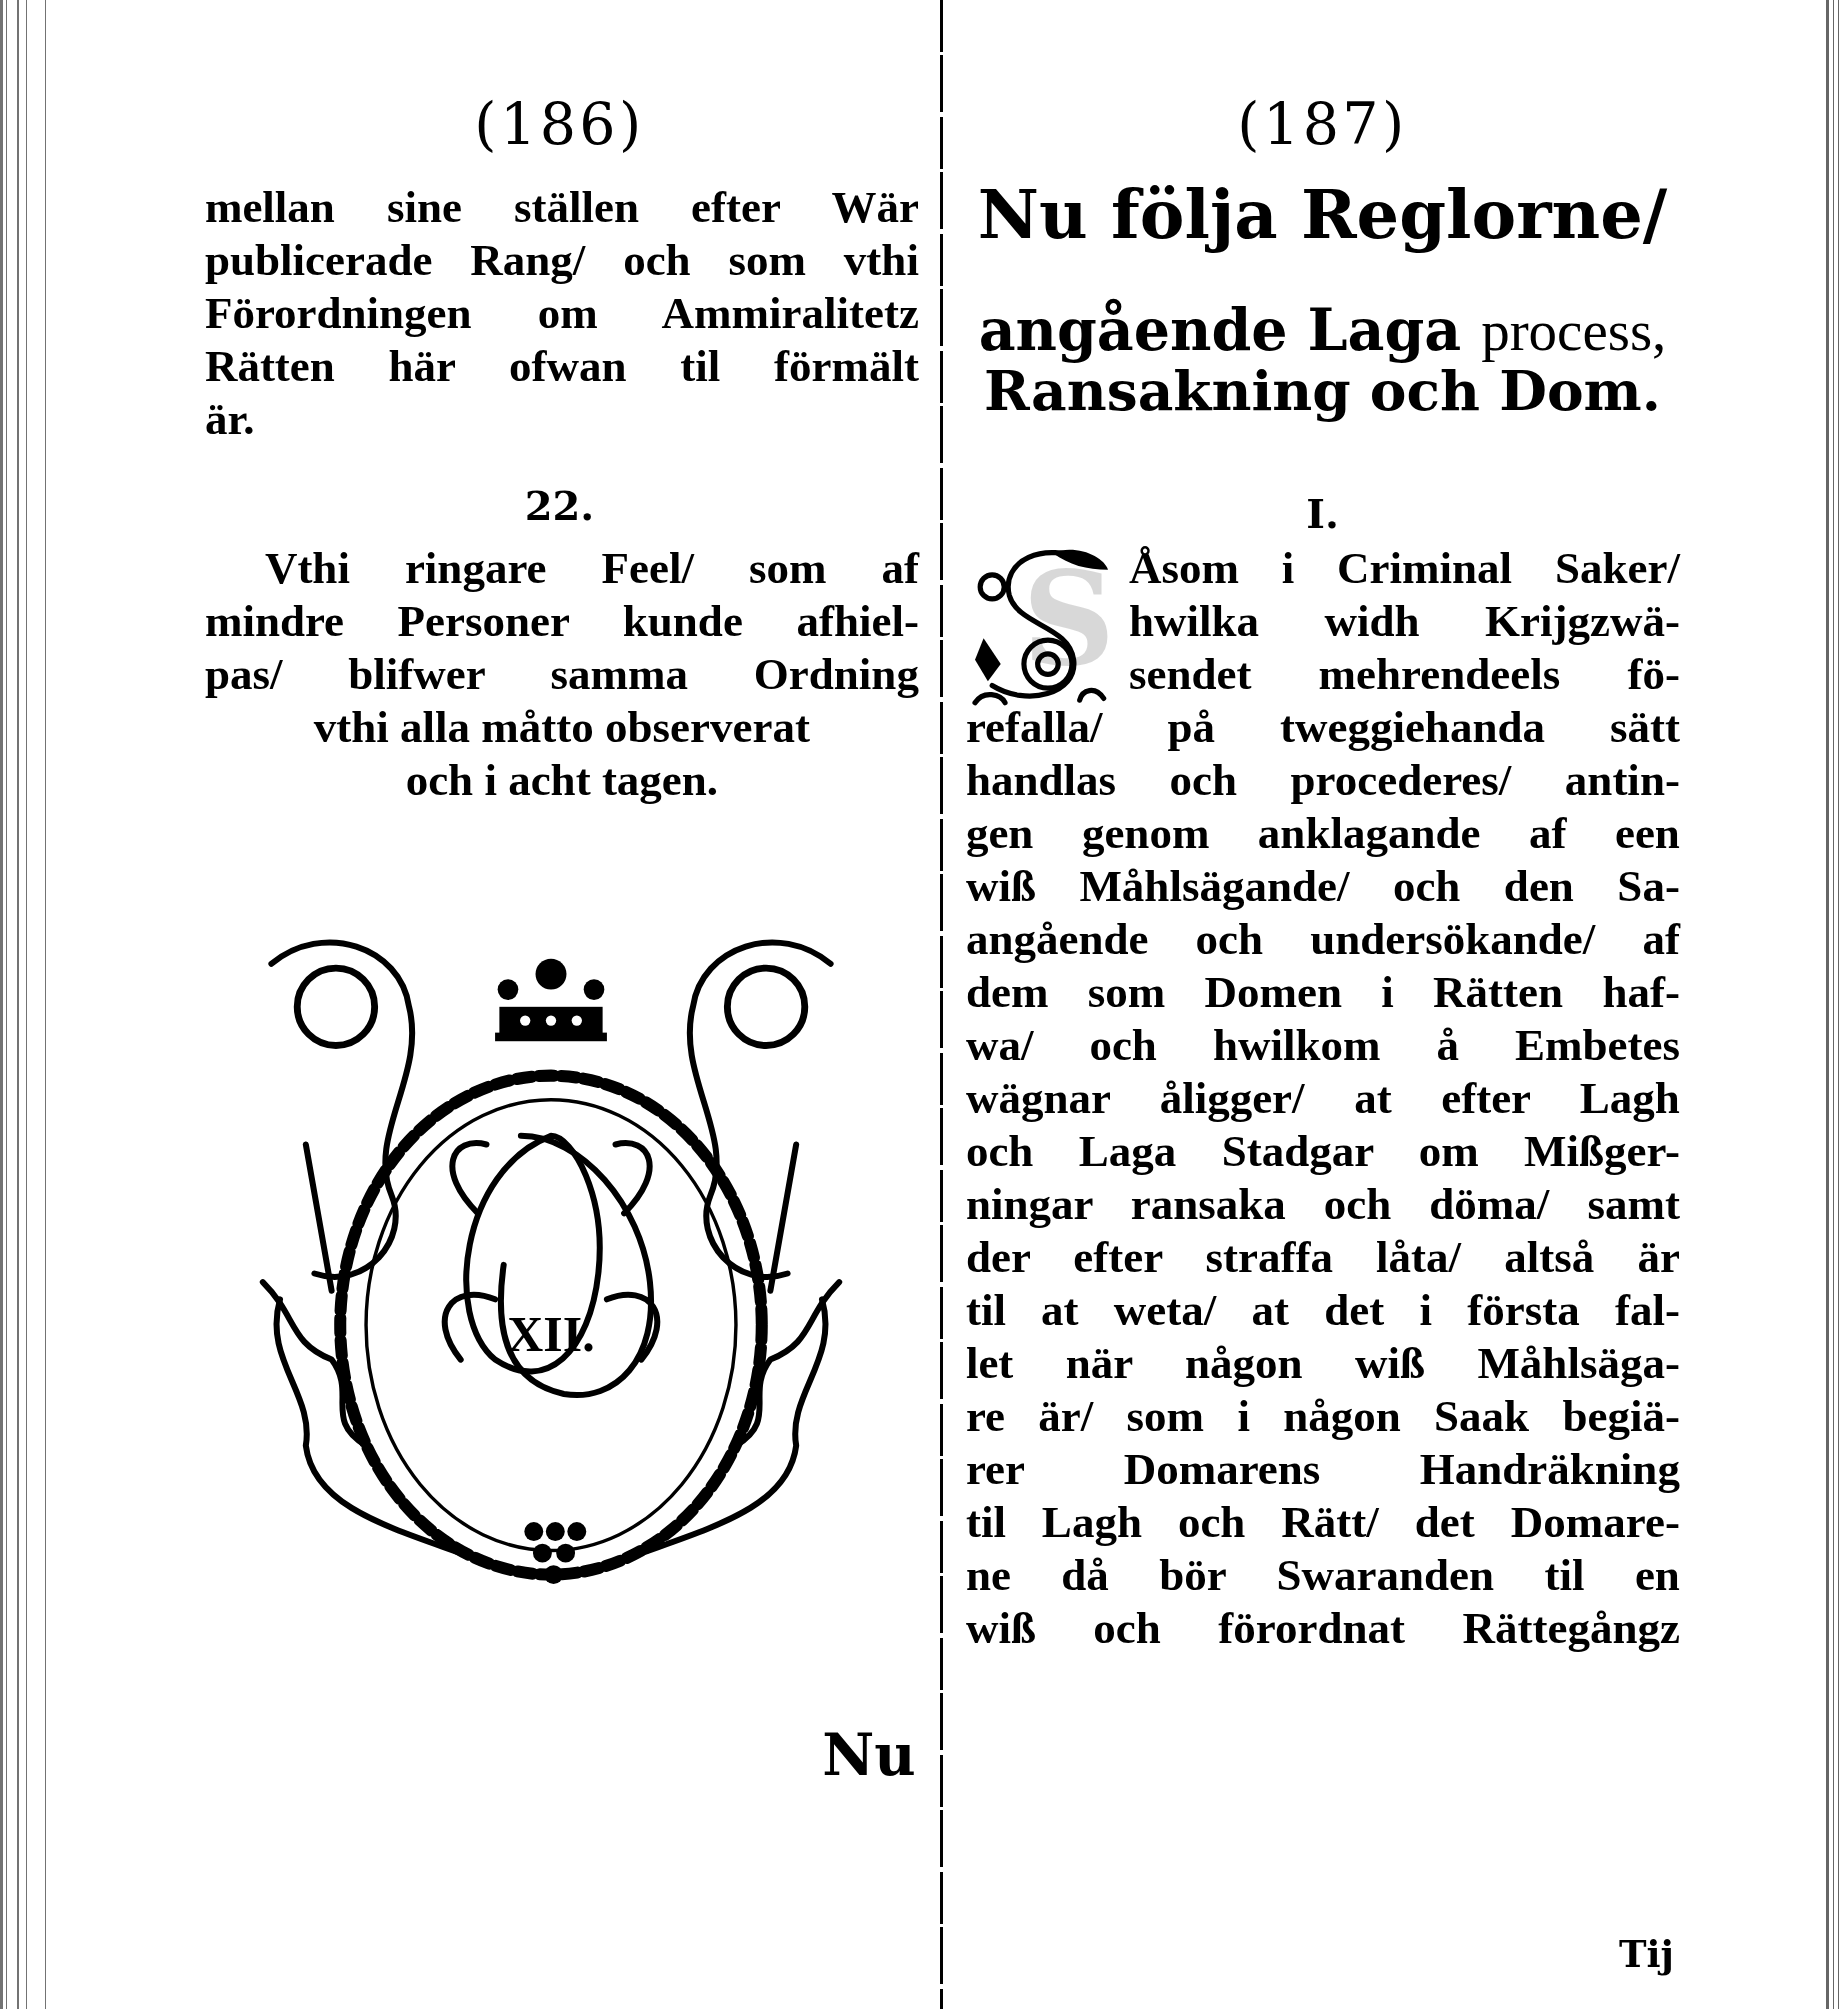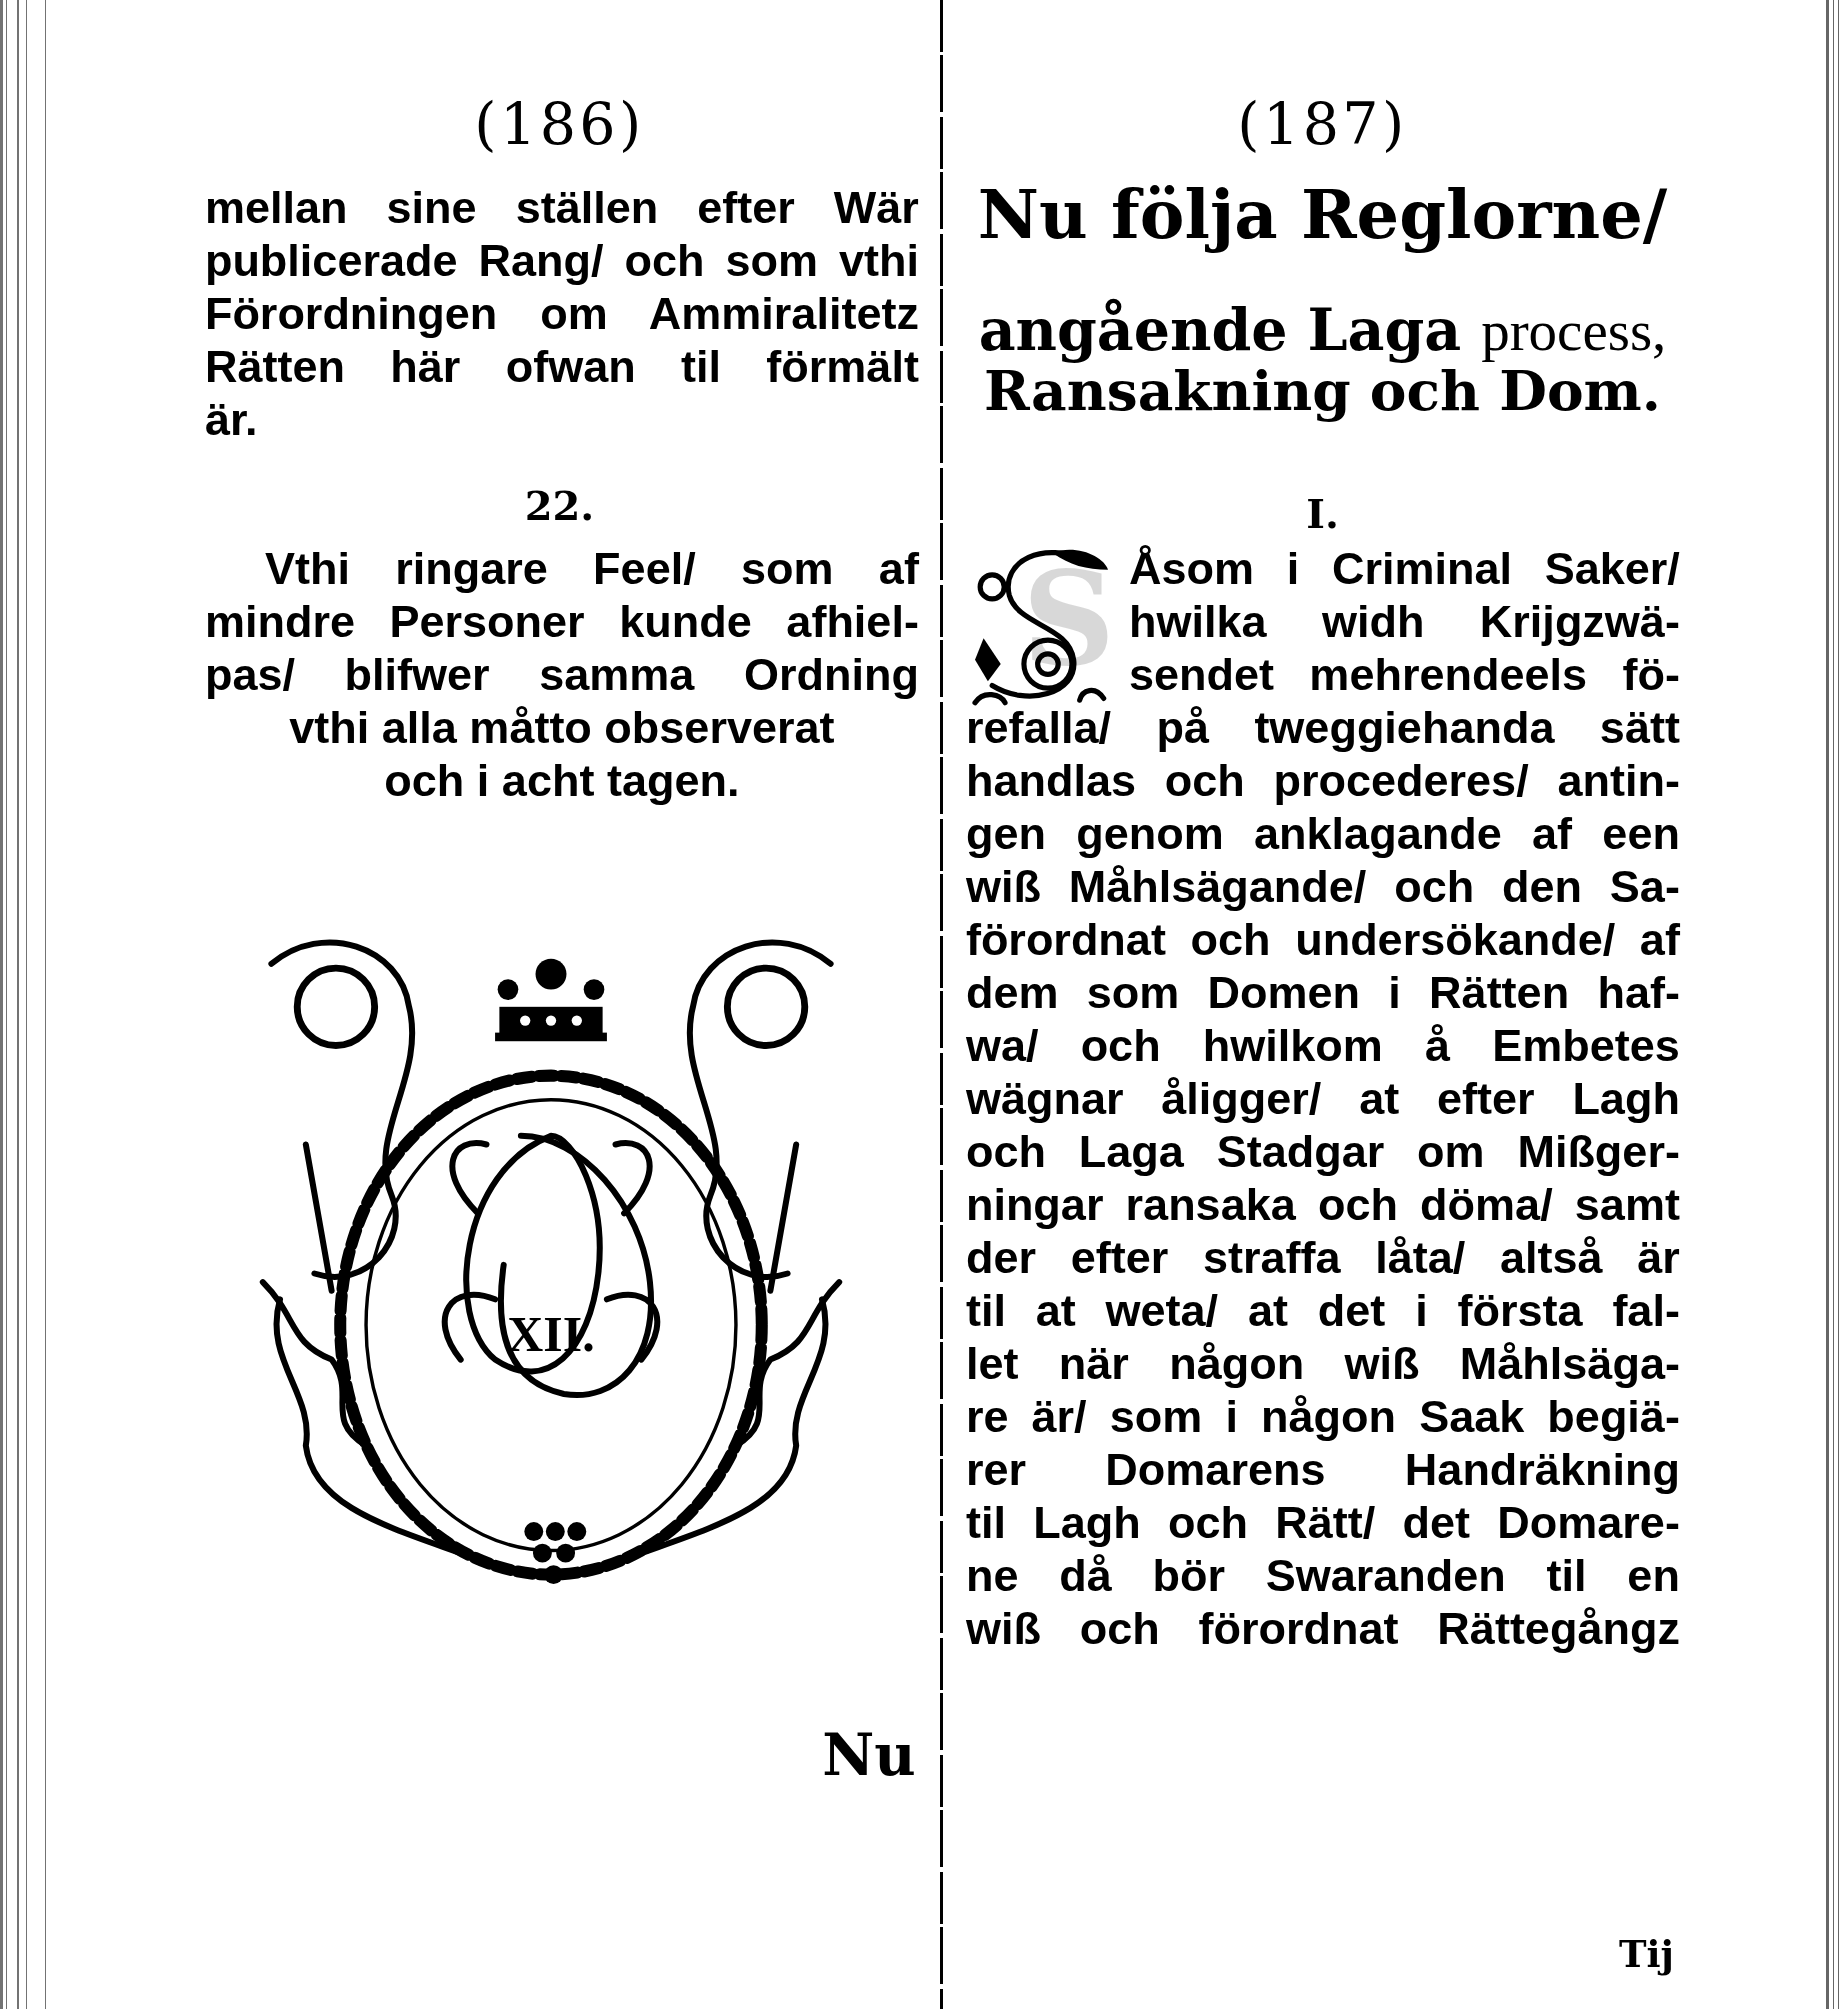--- a/index.html
+++ b/index.html
@@ -25,21 +25,21 @@
     .page { position: absolute; top: 0; height: 1910px; }
     .page-left  { left: 198px; width: 723px; }
     .page-right { left: 959px; width: 727px; }
 
     .folio {
       position: absolute; top: 96px; width: 100%; text-align: center;
       font-size: 57px; letter-spacing: 3.4px; line-height: 1;
     }
 
     .text-line {
-      font-family: Liberation Sans, sans-serif;
+      font-family: Liberation Serif, serif;
       font-weight: bold;
       font-size: 45px;
       line-height: 53px;
       white-space: nowrap;
       display: block;
     }
     .justify { text-align: justify; text-align-last: justify; }
     .center  { text-align: center; }
 
     .left-block   { position: absolute; top: 181px; left: 6.9px; width: 714px; }
@@ -190,21 +190,21 @@
       <div class="drop-lines">
         <span class="text-line justify">Åsom i Criminal Saker/</span>
         <span class="text-line justify">hwilka widh Krijgzwä-</span>
         <span class="text-line justify">sendet mehrendeels fö-</span>
       </div>
     </div>
     <span class="text-line justify">refalla/ på tweggiehanda sätt</span>
     <span class="text-line justify">handlas och procederes/ antin-</span>
     <span class="text-line justify">gen genom anklagande af een</span>
     <span class="text-line justify">wiß Måhlsägande/ och den Sa-</span>
-    <span class="text-line justify">förordnat och undersökande/ af</span>
+    <span class="text-line justify">angående och undersökande/ af</span>
     <span class="text-line justify">dem som Domen i Rätten haf-</span>
     <span class="text-line justify">wa/ och hwilkom å Embetes</span>
     <span class="text-line justify">wägnar åligger/ at efter Lagh</span>
     <span class="text-line justify">och Laga Stadgar om Mißger-</span>
     <span class="text-line justify">ningar ransaka och döma/ samt</span>
     <span class="text-line justify">der efter straffa låta/ altså är</span>
     <span class="text-line justify">til at weta/ at det i första fal-</span>
     <span class="text-line justify">let när någon wiß Måhlsäga-</span>
     <span class="text-line justify">re är/ som i någon Saak begiä-</span>
     <span class="text-line justify">rer Domarens Handräkning</span>

